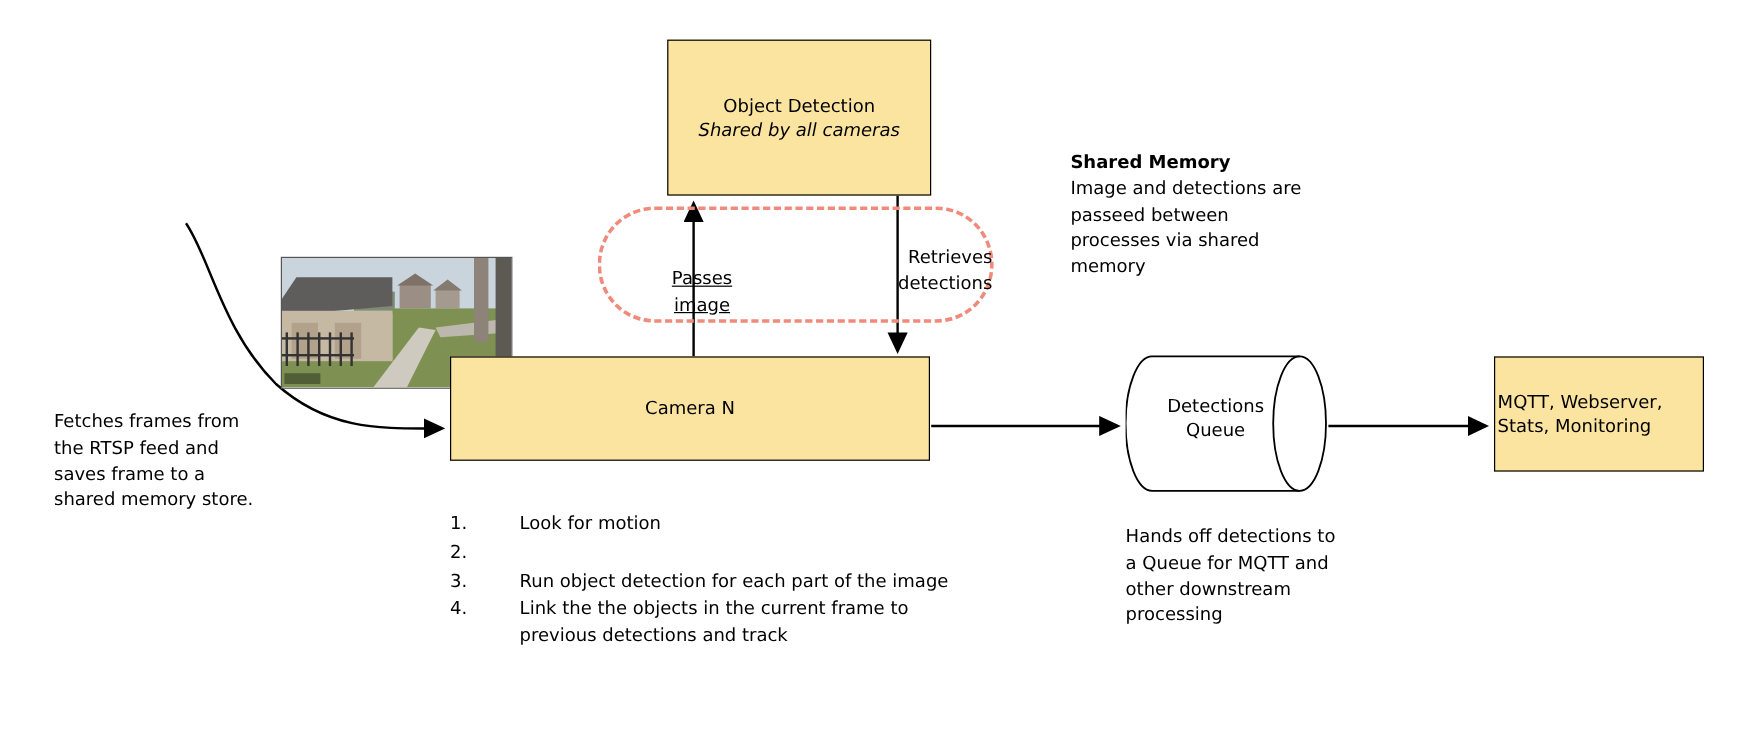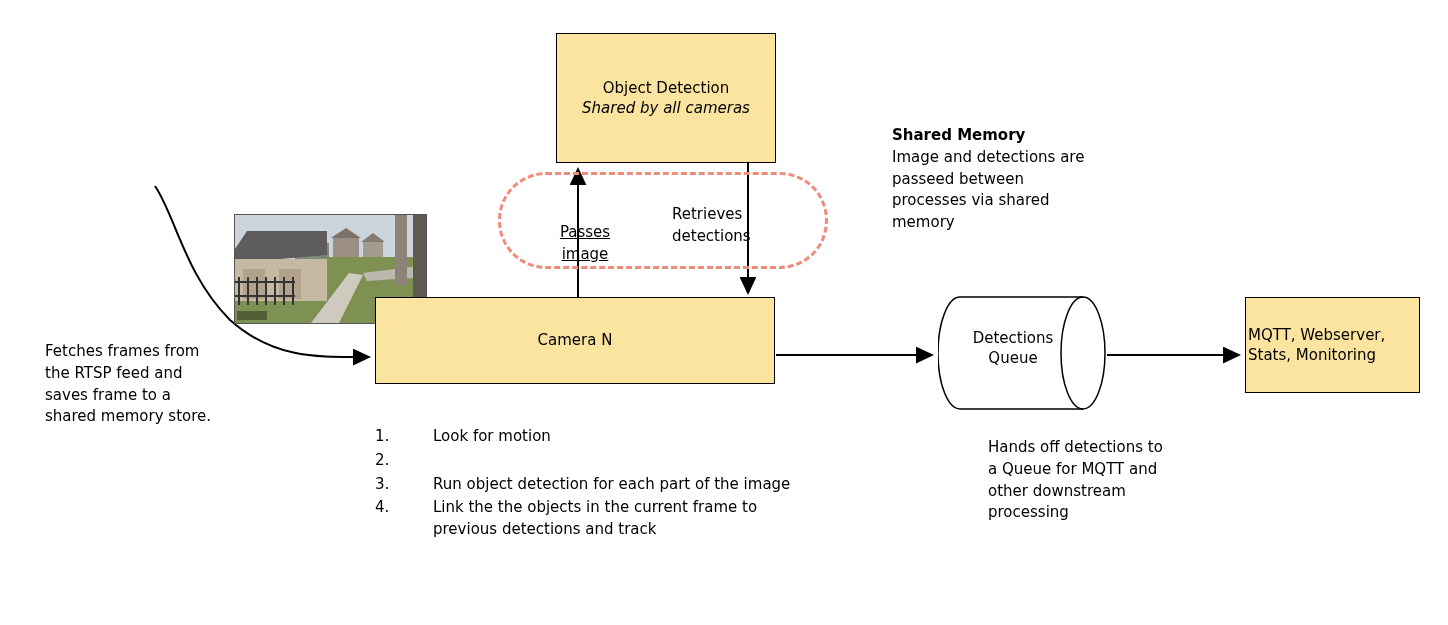--- a/index.html
+++ b/index.html
@@ -87,25 +87,25 @@
     border-radius: 48px;
     box-sizing: border-box;
   }
 
   
   .textblock {
     font-size: 15px;
     line-height: 1.45;
   }
   #passes-image { left: 540px; top: 222px; width: 90px; text-align: center; text-decoration: underline; }
-  #retrieves-detections { left: 672px; top: 204px; width: 100px; text-align: left; }
+  #retrieves-detections { left: 727px; top: 204px; width: 100px; text-align: right; }
   #shared-memory-note { left: 848px; top: 125px; width: 210px; margin-left: 44px; }
   #shared-memory-note .title { font-weight: bold; }
   #fetches-note { left: 45px; top: 341px; width: 180px; }
-  #hands-off-note { left: 988px; top: 437px; width: 180px; }
+  #hands-off-note { left: 938px; top: 437px; width: 180px; }
 
   
   #camera-steps {
     left: 375px; top: 426px; width: 420px;
     font-size: 15px;
   }
   #camera-steps .step {
     display: flex;
     margin-bottom: 2px;
     line-height: 1.45;

